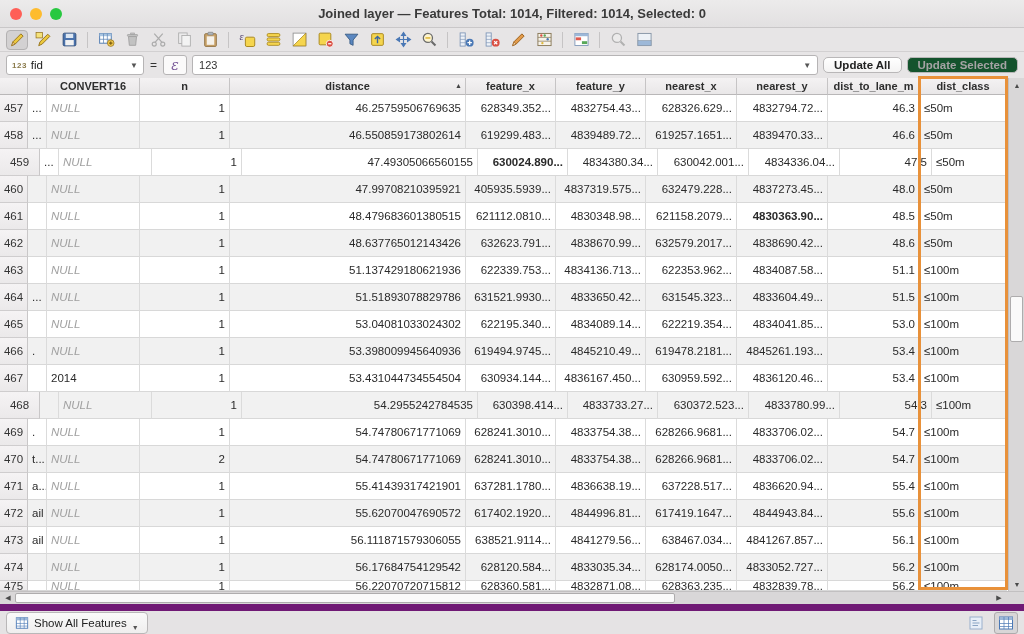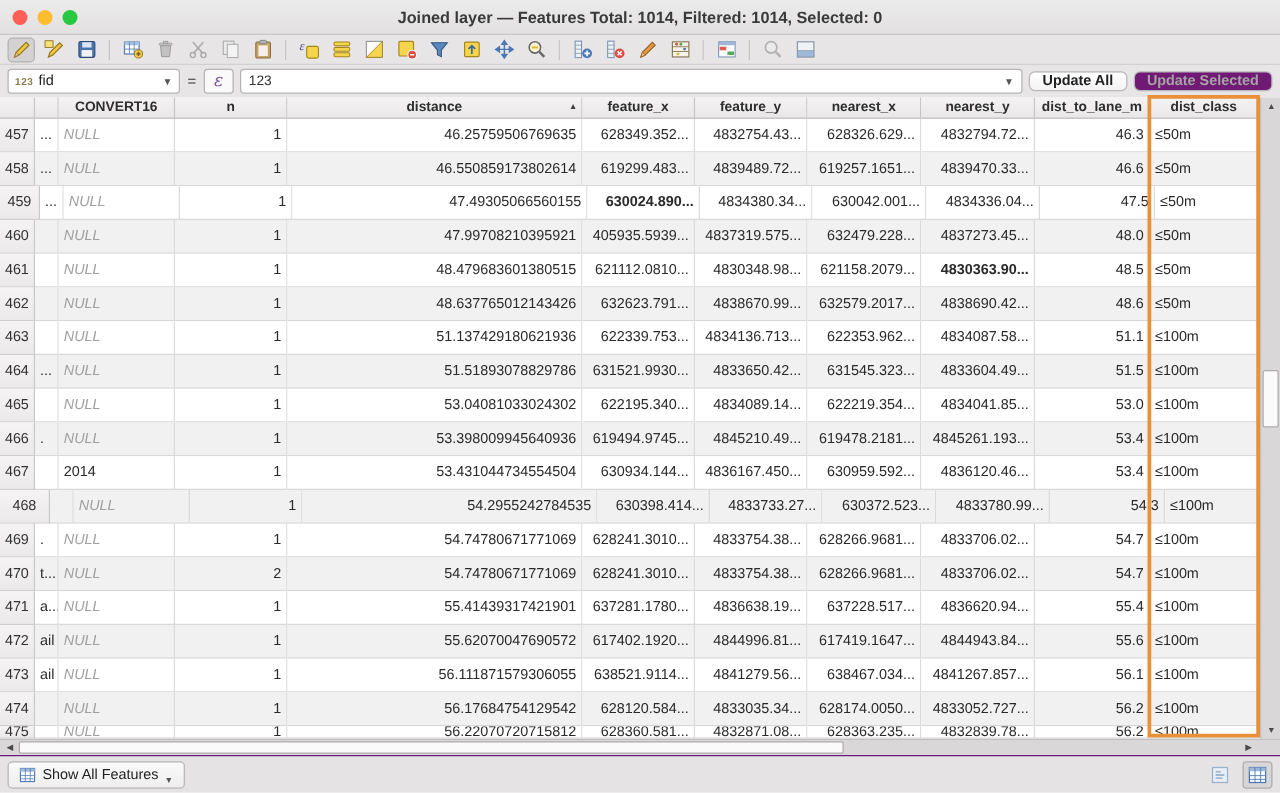--- a/index.html
+++ b/index.html
@@ -38,21 +38,21 @@
   .eps-btn { width:24px; height:20px; background:#fbfafa; border:1px solid #b6b4b5; border-radius:3px;
     display:flex; align-items:center; justify-content:center;
     font-family:"DejaVu Serif", serif; font-style:italic; font-size:14px; color:#7a5a9a; }
   .expr-input { flex:1; height:20px; background:#fff; border:1px solid #b6b4b5; border-radius:3px;
     display:flex; align-items:center; padding:0 6px; }
   .expr-input input { border:none; outline:none; flex:1; font-size:11px; color:#333;
     font-family:"Liberation Sans", sans-serif; background:transparent; }
   .mac-btn { height:16px; padding:0 10px; background:linear-gradient(#ffffff,#f4f3f3);
     border:1px solid #b9b7b8; border-radius:5px; font-size:11.5px; font-weight:600; color:#222;
     display:flex; align-items:center; white-space:nowrap; }
-  .mac-btn.disabled { color:#a5a3a4; background:#701a75; }
+  .mac-btn.disabled { color:#a5a3a4; background:#14532d; }
 
   
   .table-area { position:absolute; top:78px; left:0; width:1024px; height:513px; background:#fff; }
   .thead { display:flex; height:17px; }
   .th { background:linear-gradient(#f4f2f3,#e9e7e8); border-right:1px solid #c6c4c5;
     border-bottom:1px solid #b9b7b8; font-size:11px; font-weight:600; color:#2e2e2e;
     display:flex; align-items:center; justify-content:center; position:relative; overflow:hidden; }
   .th .sort-arrow { position:absolute; right:3px; top:4px; font-size:7px; color:#444; }
   .rows { overflow:hidden; height:496px; }
   .trow { display:flex; height:27px; }
@@ -81,21 +81,21 @@
   .hscroll { position:absolute; top:591px; left:0; width:1024px; height:13px; background:#d9d7d8;
     border-top:1px solid #c2c0c1; z-index:6; }
   .hs-arrow { position:absolute; top:0; width:14px; height:12px; display:flex; align-items:center;
     justify-content:center; font-size:7px; color:#4a4a4a; }
   .hs-left { left:1px; } .hs-right { right:18px; }
   .hs-thumb { position:absolute; top:1px; left:15px; width:660px; height:10px; background:#fafafa;
     border:1px solid #aeacad; border-radius:2px; }
 
   
   .statusbar { position:absolute; top:604px; left:0; right:0; height:30px; background:#e5e3e4;
-    border-top:1px solid #701a75; display:flex; align-items:center; padding:0 6px; }
+    border-top:7px solid #701a75; display:flex; align-items:center; padding:0 6px; }
   .filter-btn { height:22px; padding:0 8px; background:linear-gradient(#fafafa,#efeeee);
     border:1px solid #b9b7b8; border-radius:4px; display:flex; align-items:center; gap:5px; }
   .filter-btn svg { width:14px; height:14px; }
   .filter-btn .lbl { font-size:11.5px; color:#222; }
   .filter-btn .dd { font-size:7px; color:#555; align-self:flex-end; margin-bottom:2px; }
   .sb-right { margin-left:auto; display:flex; gap:6px; align-items:center; }
   .viewbtn { width:24px; height:22px; display:flex; align-items:center; justify-content:center; border-radius:3px; }
   .viewbtn svg { width:16px; height:16px; }
   .viewbtn.selected { background:#d8d6d7; border:1px solid #adabac; }
 </style>
@@ -411,21 +411,21 @@
           <div class="td r" style="width: 90px;">1</div>
           <div class="td r" style="width: 236px;">46.550859173802614</div>
           <div class="td r" style="width: 90px;">619299.483...</div>
           <div class="td r" style="width: 90px;">4839489.72...</div>
           <div class="td r" style="width: 91px;">619257.1651...</div>
           <div class="td r" style="width: 91px;">4839470.33...</div>
           <div class="td r" style="width: 92px;">46.6</div>
           <div class="td " style="width: 87px;">≤50m</div>
         </div>
         <div class="trow row-even">
-          <div class="td c rownum" style="width: 32px;">459</div>
+          <div class="td c rownum" style="width: 40px;">459</div>
           <div class="td " style="width: 19px;">...</div>
           <div class="td  null-val" style="width: 93px;">NULL</div>
           <div class="td r" style="width: 90px;">1</div>
           <div class="td r" style="width: 236px;">47.49305066560155</div>
           <div class="td r" style="width: 90px; font-weight: bold;">630024.890...</div>
           <div class="td r" style="width: 90px;">4834380.34...</div>
           <div class="td r" style="width: 91px;">630042.001...</div>
           <div class="td r" style="width: 91px;">4834336.04...</div>
           <div class="td r" style="width: 92px;">47.5</div>
           <div class="td " style="width: 87px;">≤50m</div>

